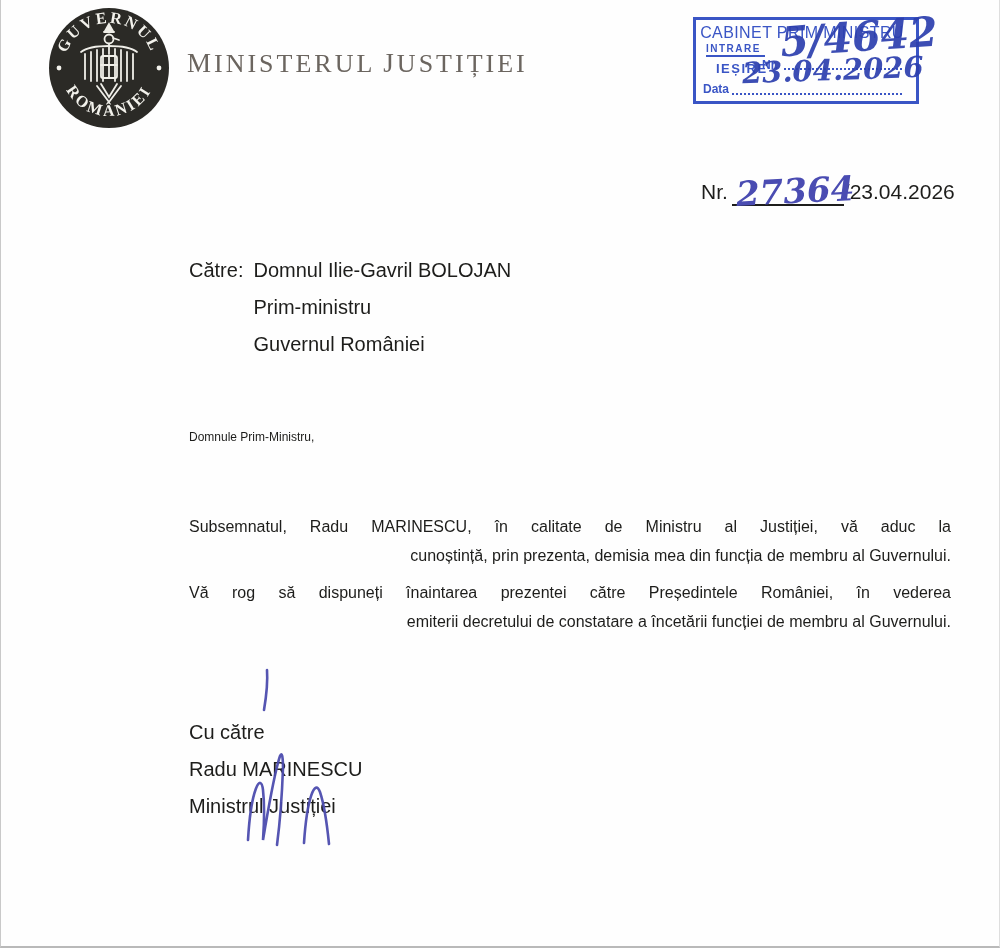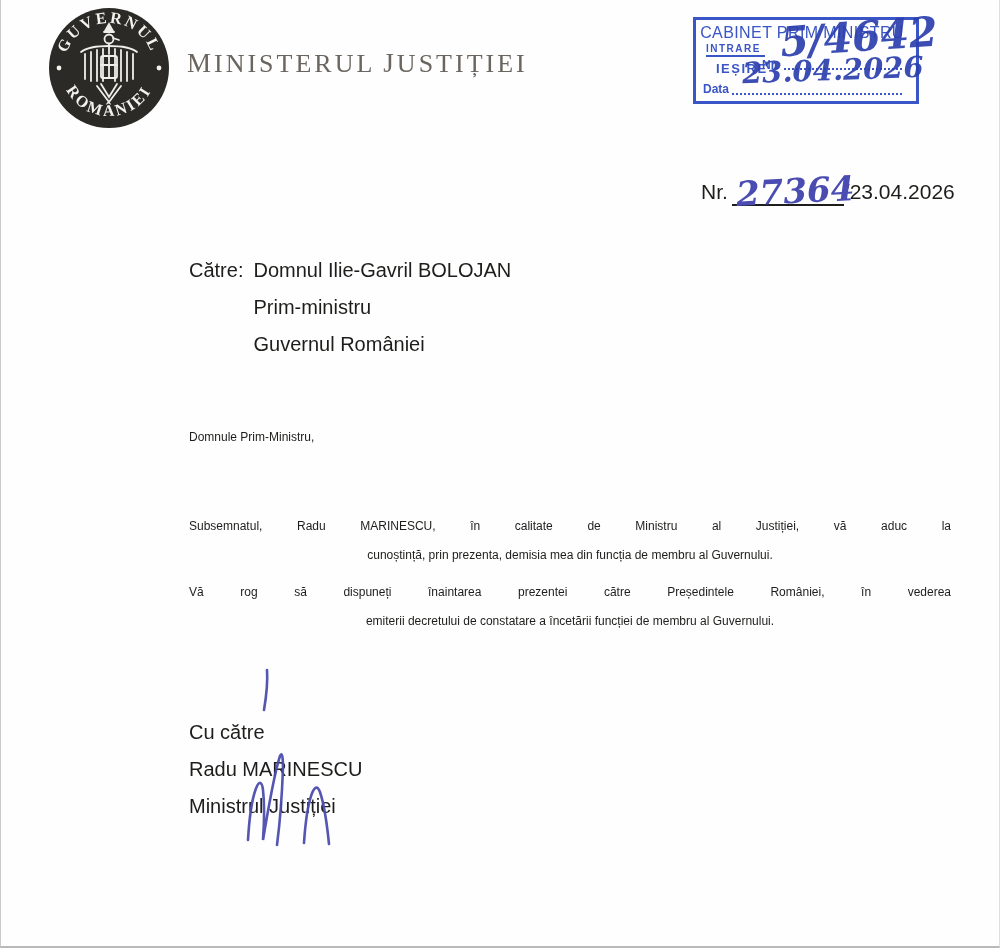--- a/index.html
+++ b/index.html
@@ -51,24 +51,24 @@
   .reg-nr-label { padding-bottom:2px; }
   .reg-underline { position:relative; width:112px; height:34px; margin-left:4px;
     border-bottom:2px solid #1d1d1b; }
   .reg-hw { position:absolute; left:4px; bottom:-4px; font-size:34px; color:#4a4cb2; transform:rotate(-3deg); font-weight:bold; }
   .reg-date { padding-bottom:2px; }
 
   
   .recipient { position:absolute; left:188px; top:252px; display:flex; font-size:20px; line-height:37px; }
   .recipient-label { margin-right:10px; }
   .salutation { position:absolute; left:188px; top:430px; font-size:12px; }
-  .para { position:absolute; left:188px; width:762px; font-size:12px; line-height:29px; }
+  .para { position:absolute; left:188px; width:762px; font-size:16px; line-height:29px; }
   .para1 { top:512px; } .para2 { top:578px; }
   .jline { text-align:justify; text-align-last:justify; }
-  .lline { text-align:center; }
+  .lline { text-align:right; }
   .closing { position:absolute; left:188px; top:714px; font-size:20px; line-height:37px; }
 
   
   .signature { position:absolute; left:215px; top:656px; width:135px; height:195px; z-index:5; }
 </style>
 </head>
 <body>
 
 <div class="page">
 

